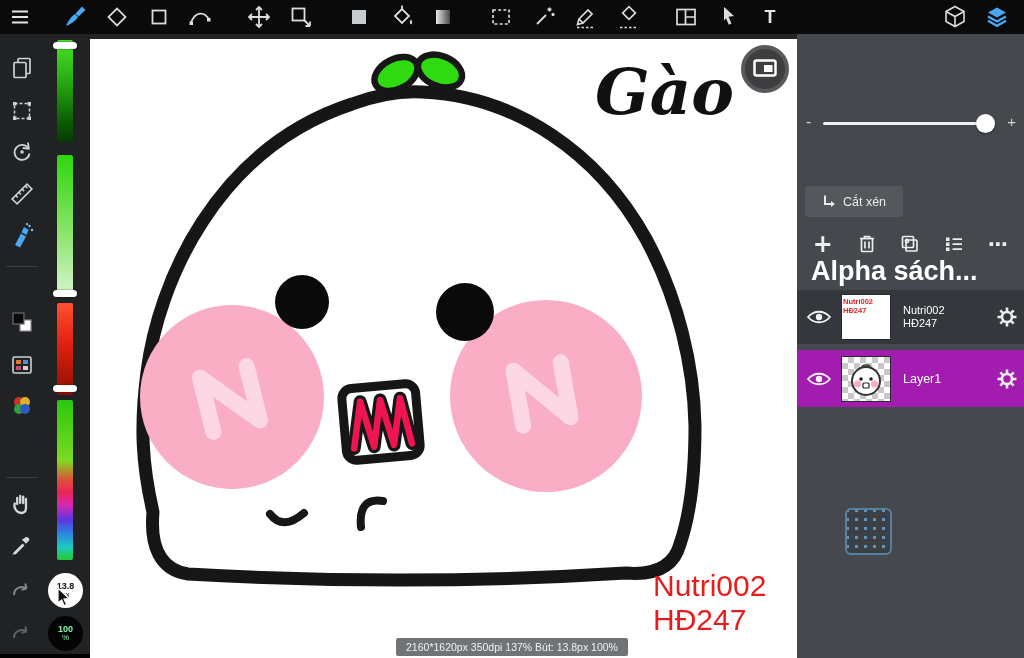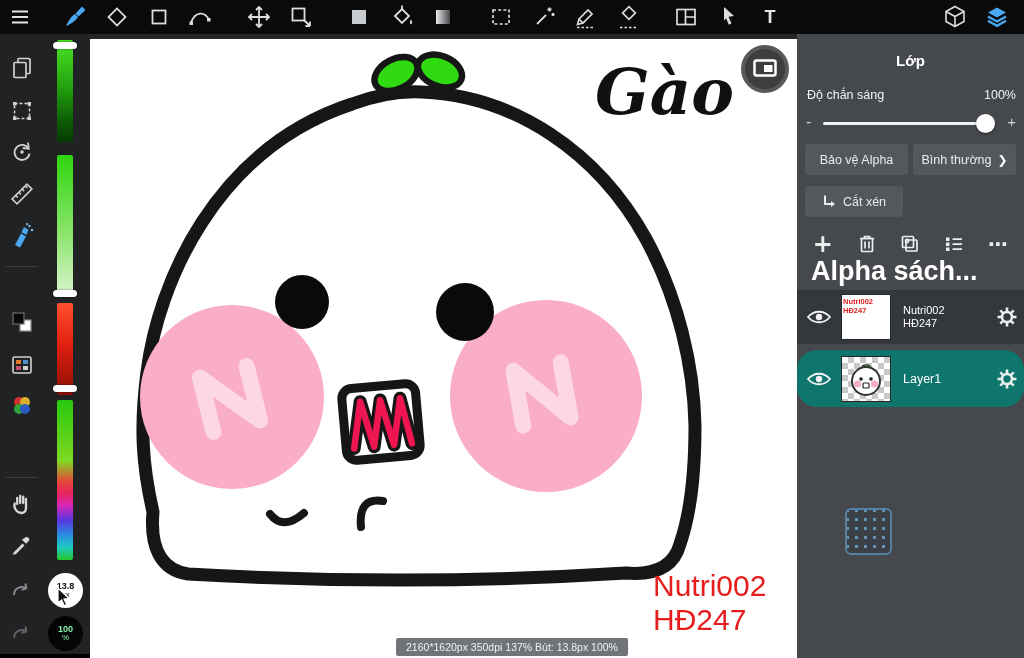--- a/index.html
+++ b/index.html
@@ -45,21 +45,21 @@
           display:flex; align-items:center; justify-content:center; gap:6px; }
   .chev { font-family:"DejaVu Sans",sans-serif; font-size:12px; font-weight:bold; color:#fff; }
   .glyph { font-family:"DejaVu Sans",sans-serif; }
   .icons-row { position:absolute; top:196px; left:4px; right:4px; height:28px; display:flex; align-items:center; justify-content:space-around; }
   .icons-row .pi { width:28px; height:28px; display:flex; align-items:center; justify-content:center; color:#eceded; }
   .pi-add { font-size:24px; font-weight:bold; line-height:1; }
   .pi-more { font-size:20px; font-weight:bold; }
   .list-title { position:absolute; top:222px; left:14px; font-size:27px; font-weight:bold; color:#fff; white-space:nowrap; }
   .layer-row { position:absolute; left:0; width:227px; display:grid; grid-template-columns:44px 56px 1fr 34px; align-items:center; }
   .layer-row1 { top:256px; height:54px; background:#34373b; }
-  .layer-row2 { top:316px; height:57px; background:#0f766e;border-radius:20px; }
+  .layer-row2 { top:316px; height:57px; background:#a21caf; }
   .eye-cell { display:flex; align-items:center; justify-content:center; height:100%; }
   .thumb { width:50px; height:46px; background:#fff; border:1px solid #26292c; overflow:hidden; }
   .thumb-red { padding:2px 1px; color:#e02020; font-size:7.5px; line-height:9px; font-weight:bold; }
   .thumb-checker { background:repeating-conic-gradient(#c8c8c8 0% 25%, #ffffff 0% 50%) 0 0 / 12px 12px; background-color:#eee;
                    display:flex; align-items:center; justify-content:center; }
   .layer-label { font-size:11px; line-height:13.5px; color:#fff; padding-left:6px; }
   .layer-label2 { font-size:12.5px; color:#fff; padding-left:6px; }
   .gear-cell { display:flex; align-items:center; justify-content:center; }
   .nav-widget { position:absolute; left:48px; top:474px; width:47px; height:47px; border:2px solid #55809f; border-radius:6px;
                 background-color:#3a4046;
@@ -371,43 +371,31 @@
 
   <div class="corner-btn">
     <svg width="24" height="20" viewBox="0 0 24 20">
       <rect x="1.5" y="1.5" width="21" height="15" rx="2" fill="none" stroke="#ffffff" stroke-width="2.5"></rect>
       <rect x="11" y="6" width="8.5" height="7" fill="#ffffff"></rect>
     </svg>
   </div>
 </div>
 
 <div class="panel">
-  <div class="panel-title">Lớp</div>
-
-  <div class="opacity-row">
-    <span>Độ chắn sáng</span>
-    <span>100%</span>
-  </div>
+
 
   <div class="slider-row">
     <span class="slider-minus">-</span>
     <div class="slider-track">
         <div class="slider-fill"></div>
       </div>
     <div class="slider-knob"></div>
     <span class="slider-plus">+</span>
   </div>
 
-  <div class="pbtn" style="top:110px;left:8px;width:103px">
-    <span>Bảo vệ Alpha</span>
-  </div>
-  <div class="pbtn" style="top:110px;left:116px;width:103px">
-    <span>Bình thường</span>
-    <span class="chev">❯</span>
-  </div>
   <div class="pbtn" style="top:152px;left:8px;width:98px">
     <svg width="15" height="15" viewBox="0 0 15 15">
         <path d="M3 1.5 V10 H10" fill="none" stroke="#e9eaeb" stroke-width="2"></path>
         <path d="M9 7 L13 10 L9 13 Z" fill="#e9eaeb"></path>
       </svg>
     <span>Cắt xén</span>
   </div>
 
   <div class="icons-row">
     <div class="pi pi-add glyph">+</div>

